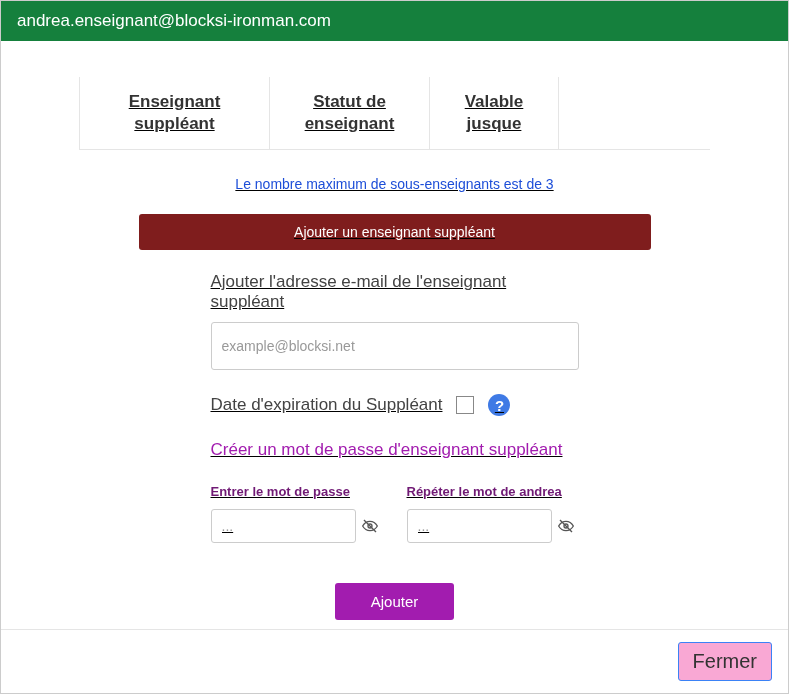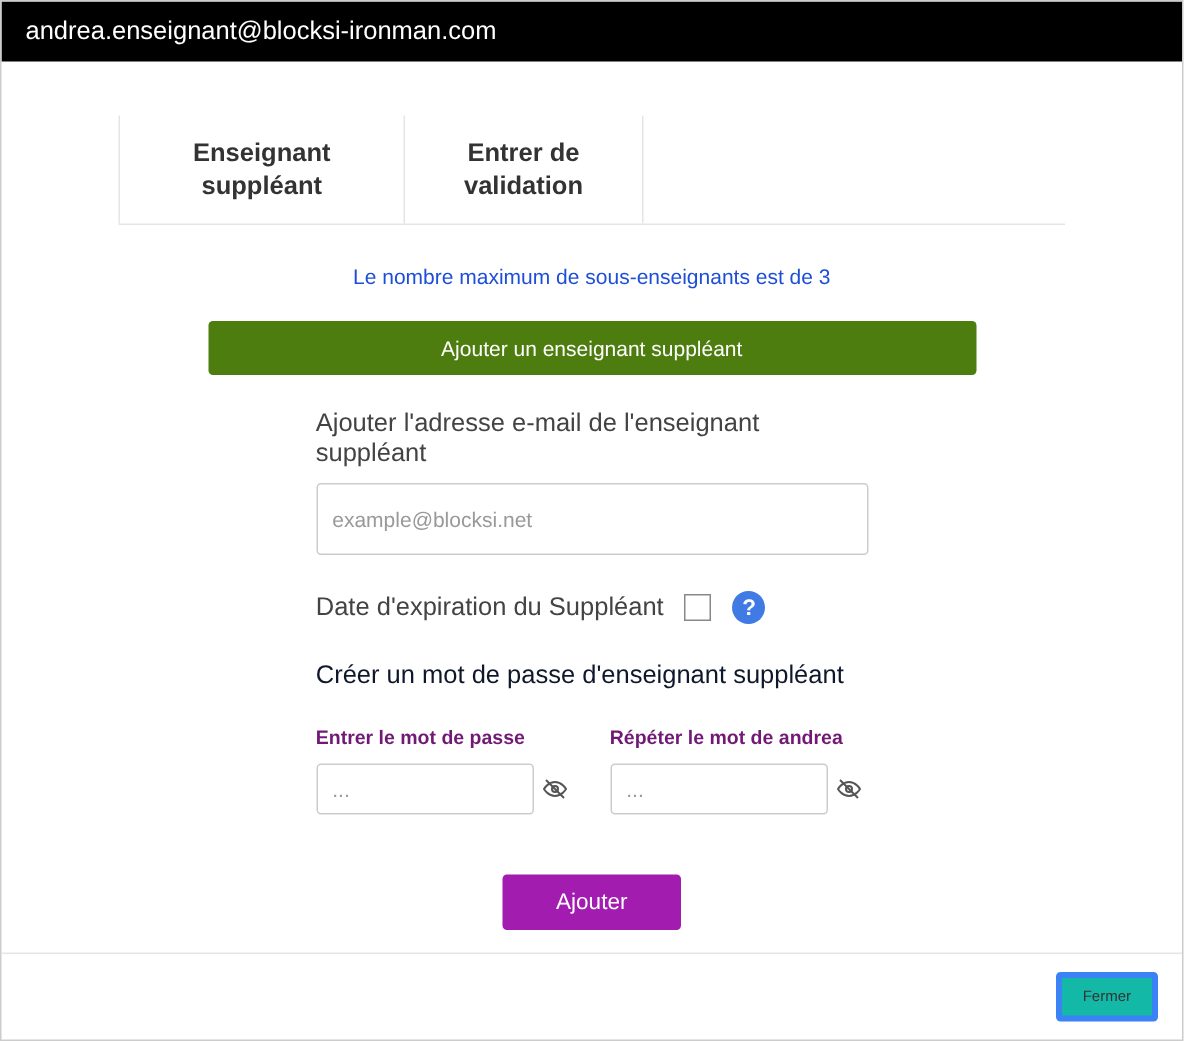--- a/index.html
+++ b/index.html
@@ -9,28 +9,29 @@
     }
     body {
       font-family: Arial, Helvetica, sans-serif;
       background: #fff;
       width: 789px;
       height: 694px;
       border: 1px solid #ccc;
       position: relative;
     }
     .header {
-      background: #000000;
+      background: #15803d;
       color: #fff;
       padding: 10px 16px;
       font-size: 17px;
       font-weight: 400;
     }
     .content {
       padding: 36px 78px 20px 78px;
+      text-decoration: underline;
     }
     .table-header {
       display: flex;
       border-bottom: 1px solid #e5e5e5;
     }
     .th {
       font-weight: bold;
       font-size: 17px;
       color: #333;
       text-align: center;
@@ -46,21 +47,21 @@
     .th3 { flex: 0 0 130px; }
     .th4 { flex: 0 0 152px; display: flex; align-items: center; justify-content: center; }
     .info-text {
       text-align: center;
       margin-top: 26px;
       font-size: 14px;
       color: #1d4ed8;
     }
     .add-button {
       display: block;
-      background: #4d7c0f;
+      background: #7f1d1d;
       color: #fff;
       border: none;
       border-radius: 3px;
       padding: 10px 0;
       font-size: 14px;
       width: 512px;
       margin: 22px auto 0 auto;
       cursor: pointer;
       text-align: center;
     }
@@ -110,21 +111,21 @@
       color: #fff;
       display: flex;
       align-items: center;
       justify-content: center;
       font-weight: bold;
       font-size: 15px;
       cursor: pointer;
     }
     .password-label {
       font-size: 17px;
-      color: #0f172a;
+      color: #a21caf;
       margin-top: 24px;
     }
     .password-row {
       display: flex;
       gap: 24px;
       margin-top: 24px;
     }
     .password-col {
       flex: 1;
     }
@@ -172,41 +173,42 @@
     .footer {
       position: absolute;
       bottom: 0;
       left: 0;
       right: 0;
       border-top: 1px solid #e5e5e5;
       padding: 12px 16px;
       text-align: right;
     }
     .close-button {
-      background: #14b8a6;
-      border: 4px solid #3b82f6;
+      background: #f9a8d4;
+      border: 1px solid #3b82f6;
       border-radius: 3px;
       padding: 7px 14px;
-      font-size: 10px;
+      font-size: 20px;
       cursor: pointer;
       color: #333;
     }
   </style>
 </head>
 <body>
 
 <div class="header">
   <span>andrea.enseignant@blocksi-ironman.com</span>
 </div>
 
 <div class="content">
 
   <div class="table-header">
     <div class="th th1">Enseignant suppléant</div>
-    <div class="th th2">Entrer de validation</div>
+    <div class="th th2">Statut de enseignant</div>
+    <div class="th th3">Valable jusque</div>
   </div>
 
   <div class="info-text">Le nombre maximum de sous-enseignants est de 3</div>
 
   <button class="add-button">Ajouter un enseignant suppléant</button>
 
   <div class="form-section">
     <span class="label">Ajouter l'adresse e-mail de l'enseignant suppléant</span>
     <input class="email-input" type="text" placeholder="example@blocksi.net" style="">
 

